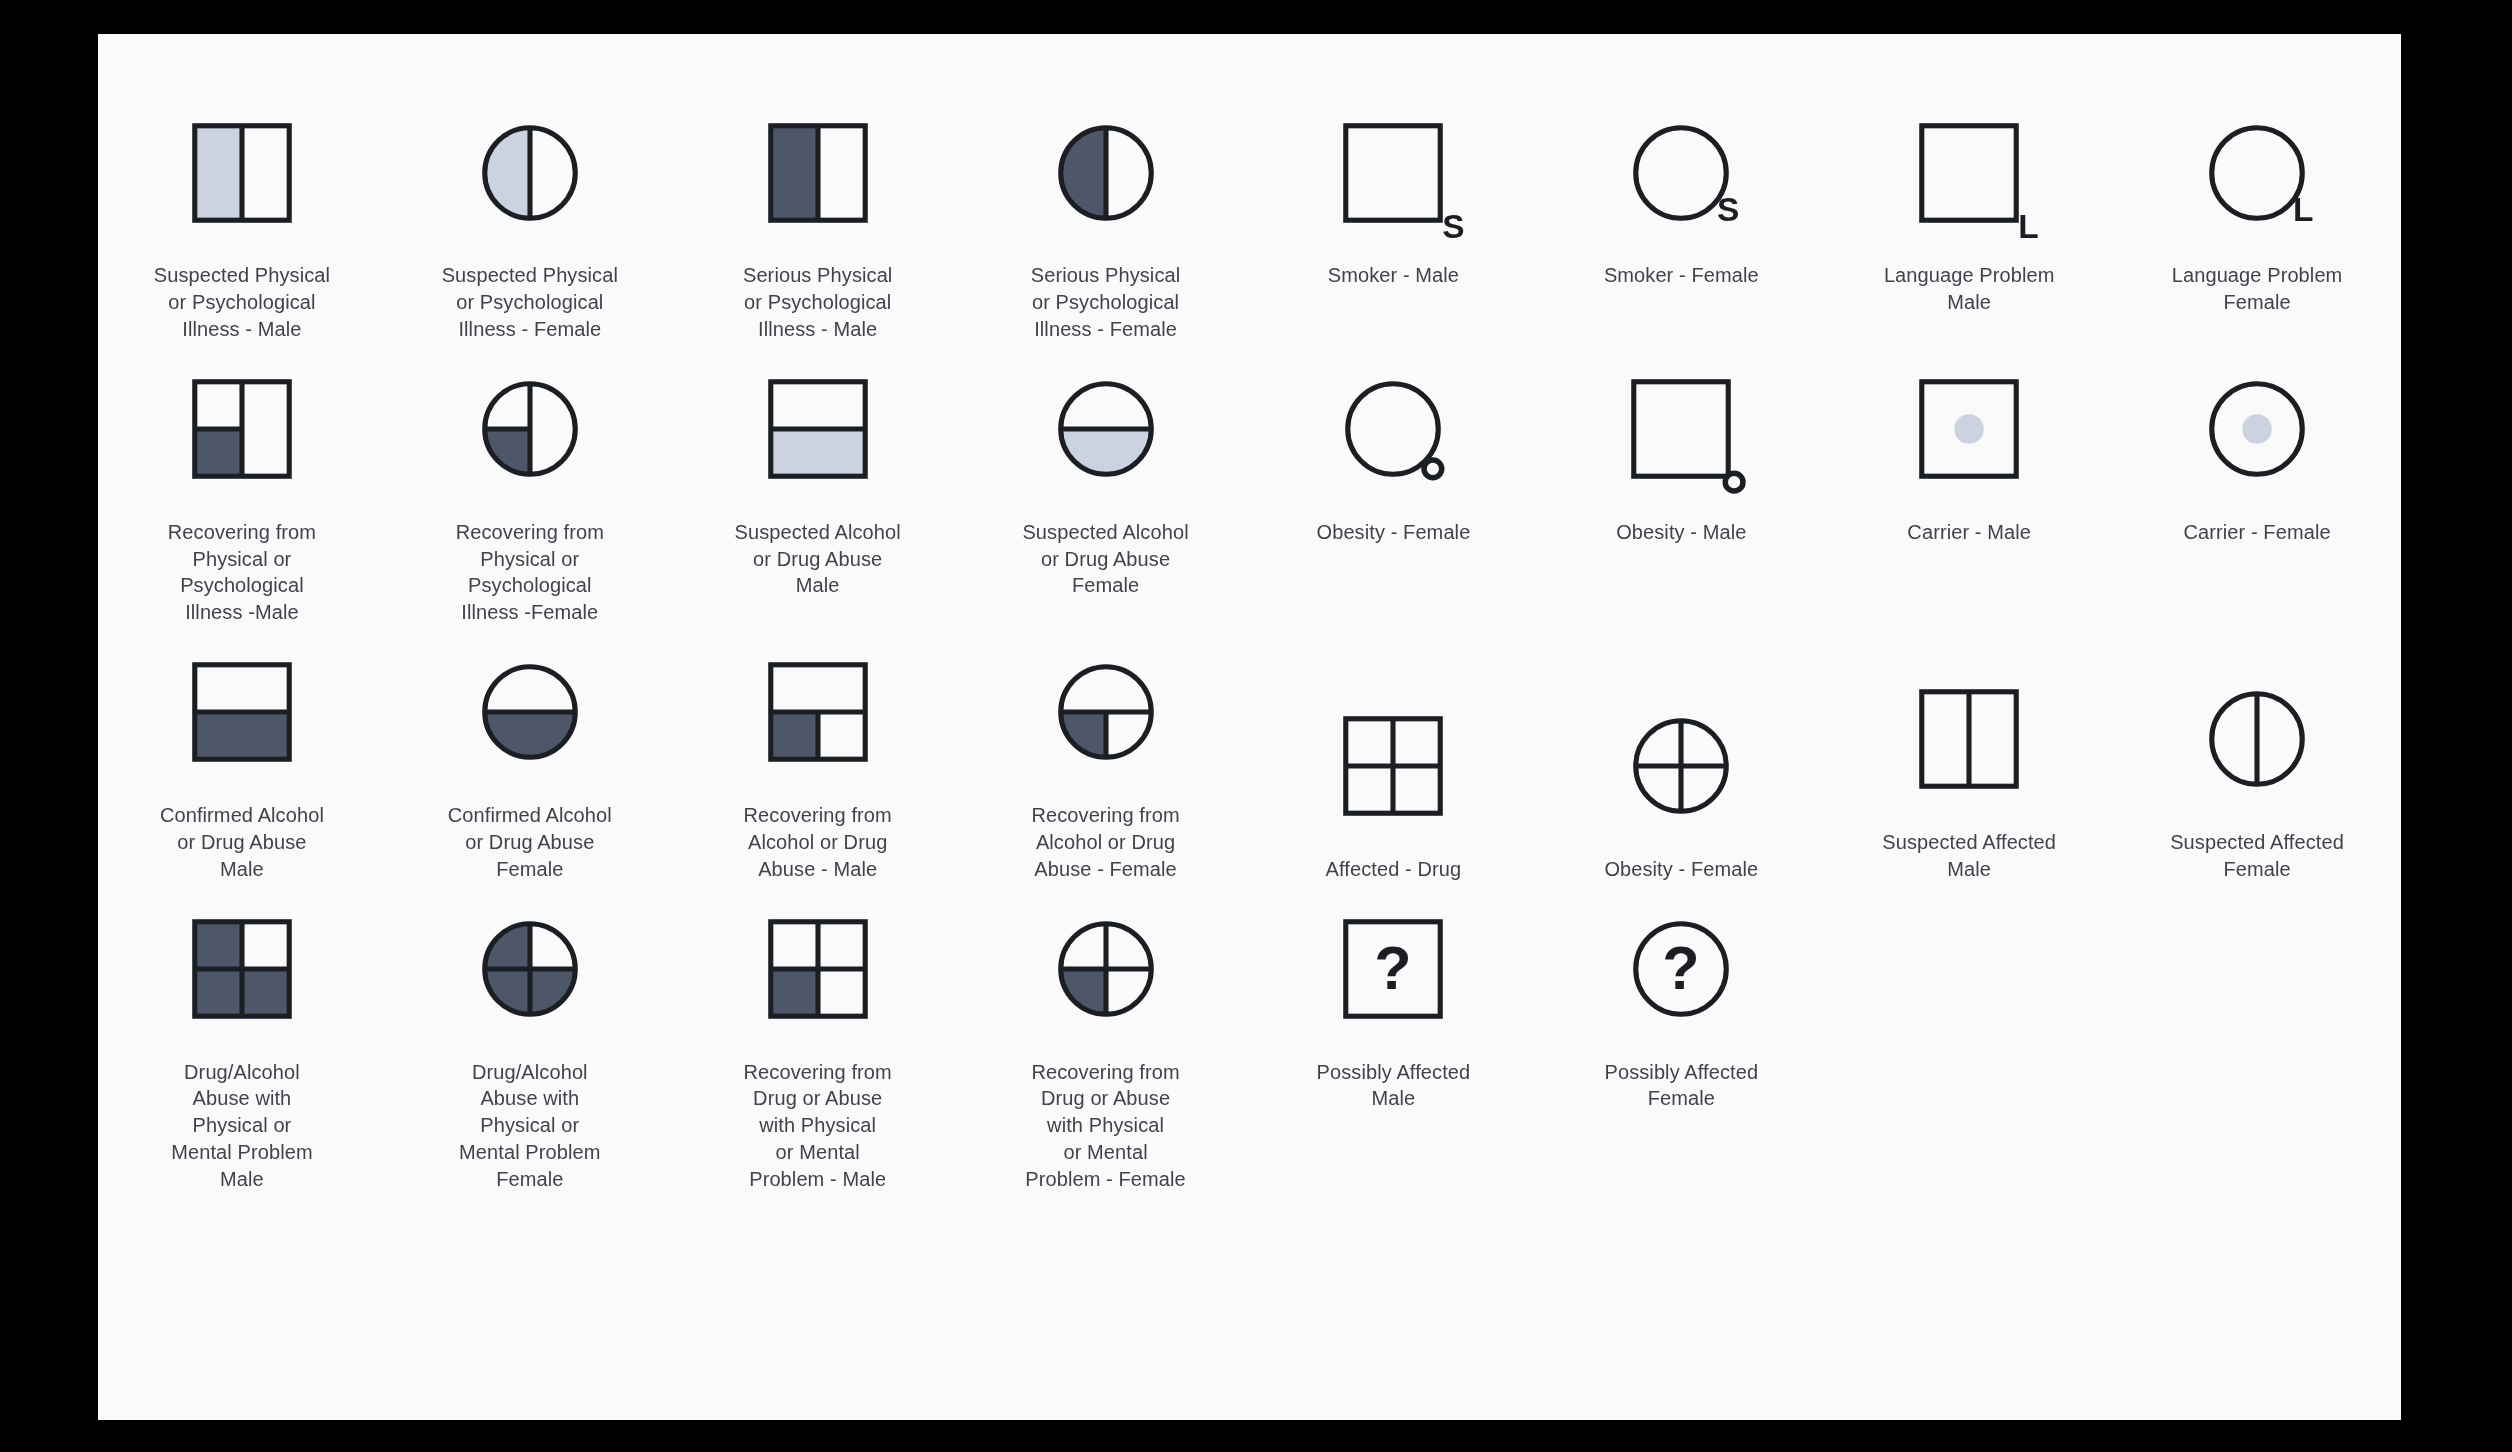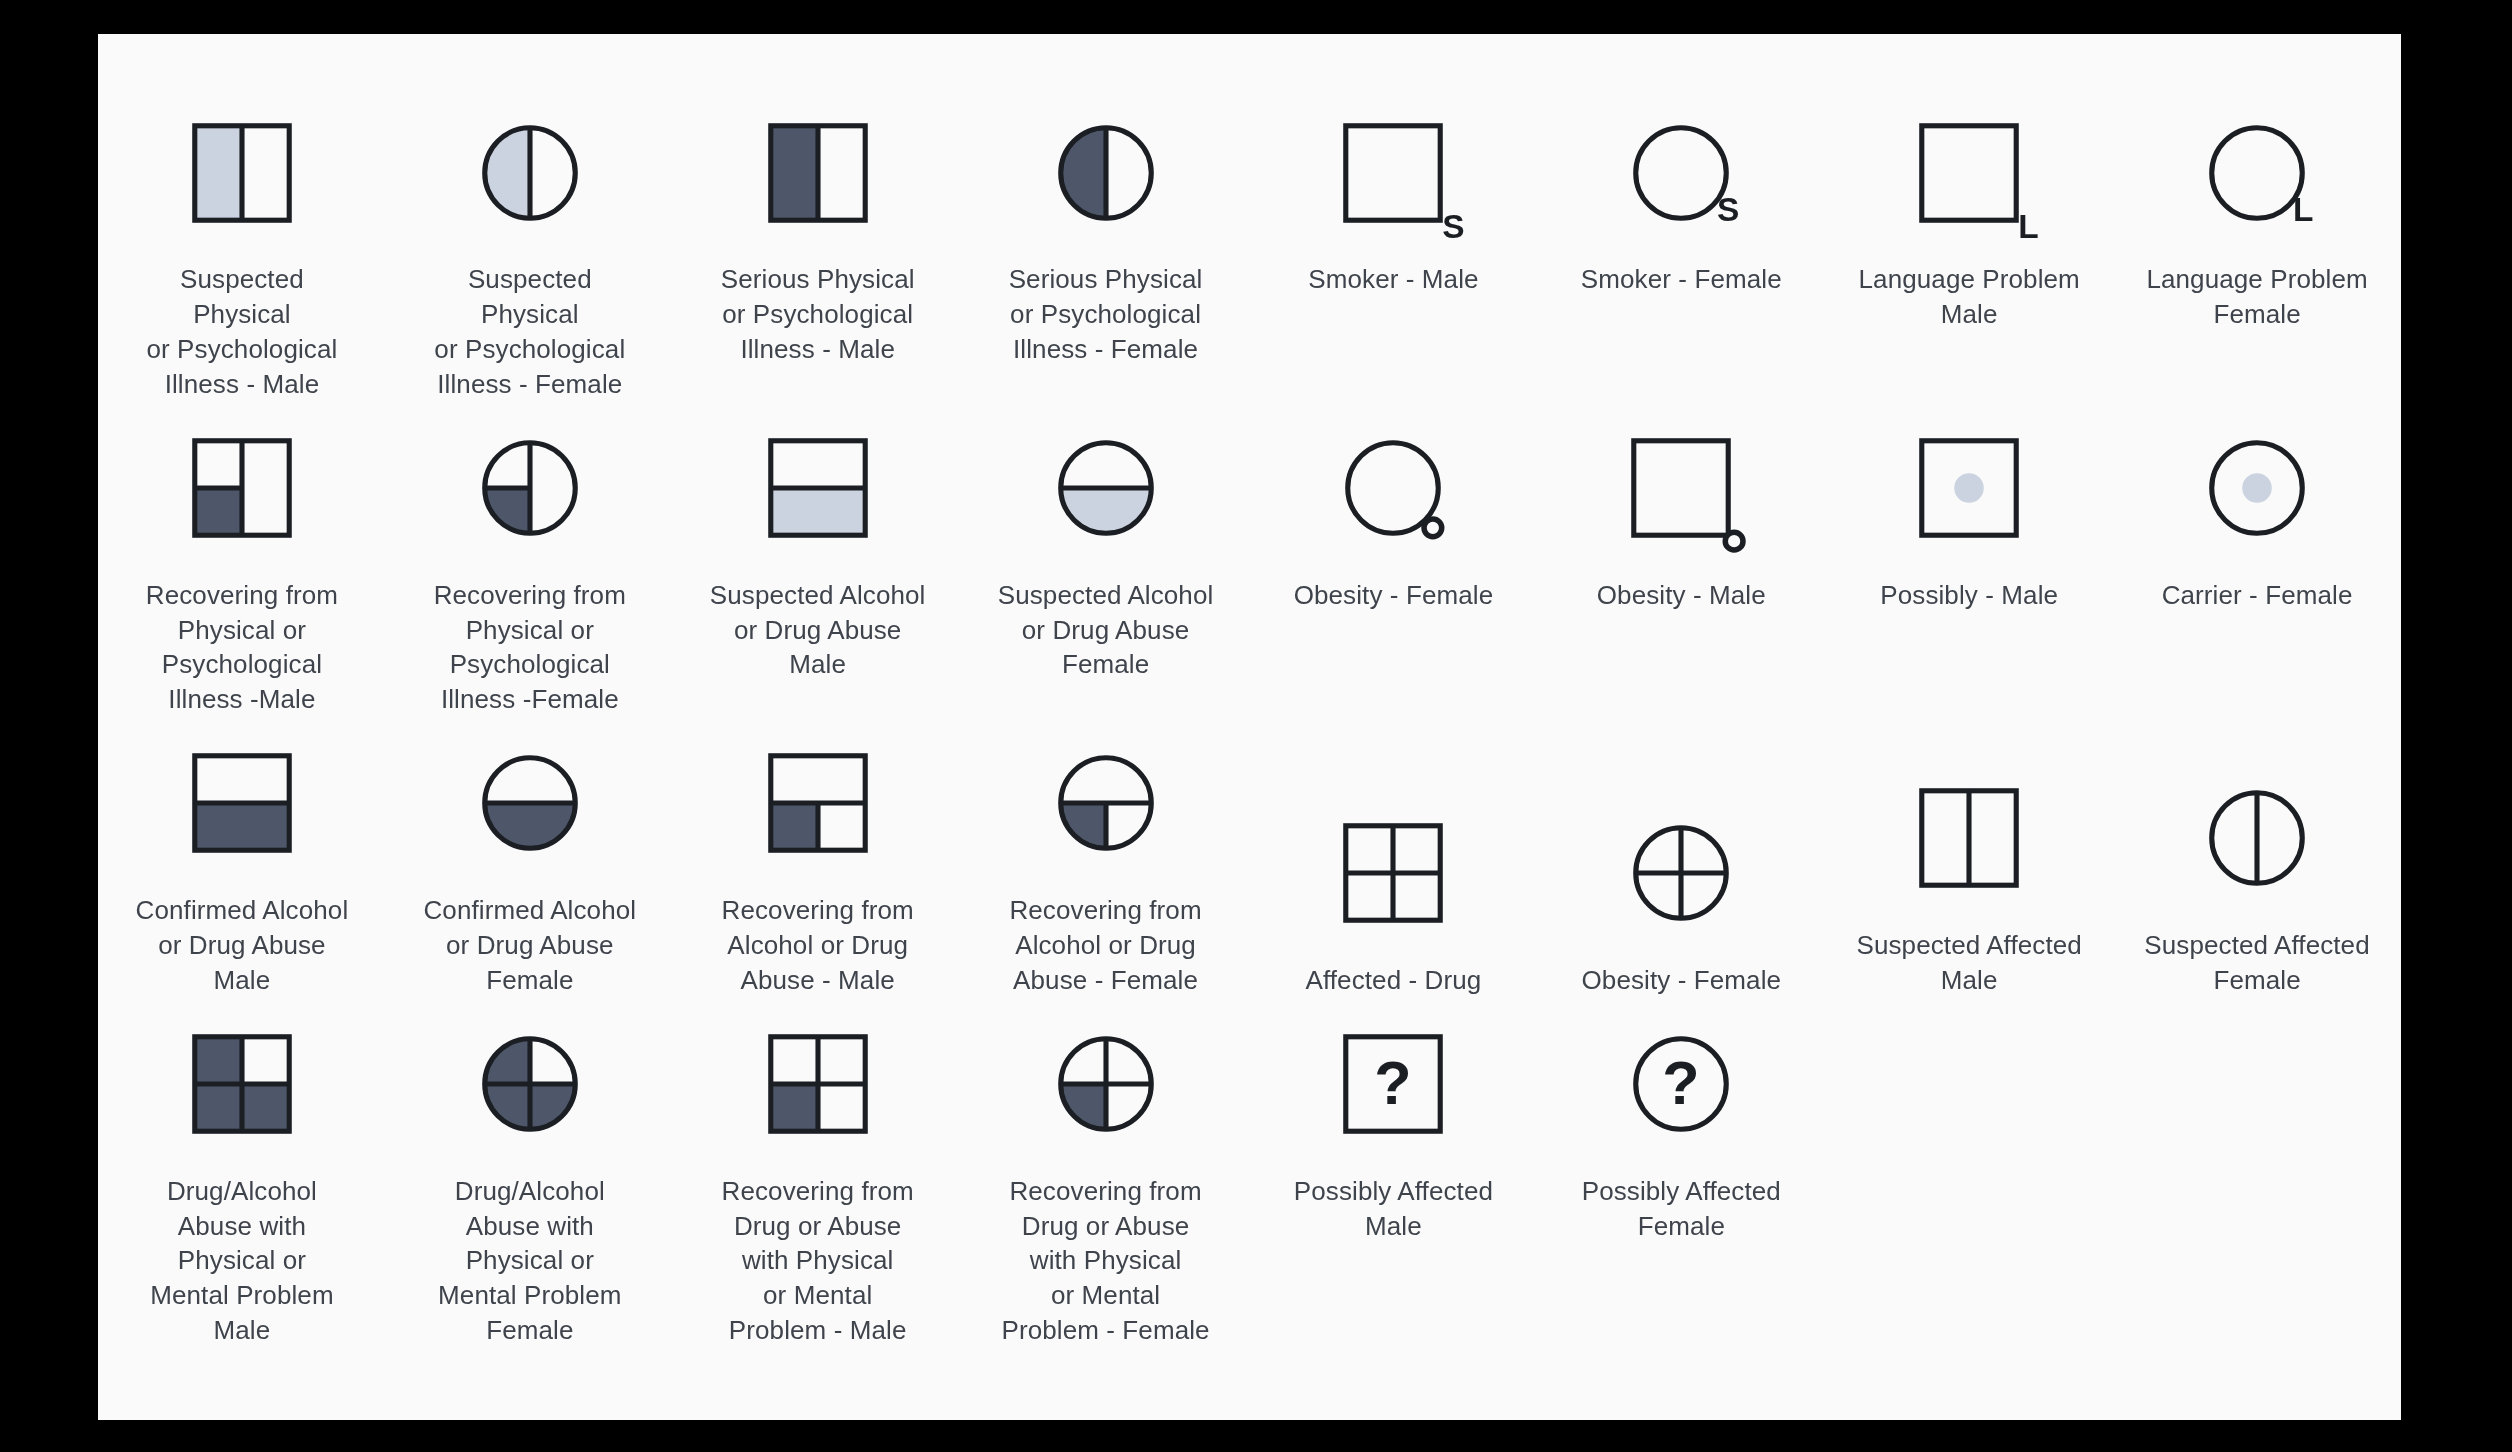--- a/index.html
+++ b/index.html
@@ -52,21 +52,21 @@
     align-items: center;
     justify-content: center;
   }
 
   .sym-svg { display: block; overflow: visible; }
 
   .legend-label {
     margin-top: 8.2px;
     width: 228px;
     text-align: center;
-    font-size: 26px;
+    font-size: 20px;
     line-height: 1.34;
     color: #3f444c;
     white-space: pre-line;
     letter-spacing: 0.1px;
   }
 
   
   .row-1 { padding-top: 8.2px; }
   .row-2 { padding-top: 4.9px; }
   .row-3 { padding-top: 4.9px; justify-content: flex-end; }
@@ -347,21 +347,21 @@
             <defs>
               <clipPath id="clip14">
                 <rect x="2" y="2" width="96" height="96"></rect>
               </clipPath>
             </defs>
             <g clip-path="url(#clip14)"></g>
             <rect x="2" y="2" width="96" height="96" fill="none" stroke="#1b1f24" stroke-width="5.2"></rect>
             <circle cx="50" cy="50" r="15" fill="#ccd3e0"></circle>
           </svg>
         </div>
-        <div class="legend-label">Possibly - Male</div>
+        <div class="legend-label">Carrier - Male</div>
       </div>
       <div class="legend-cell row-2">
         <div class="sym-wrap">
           <svg class="sym-svg" width="122" height="122" viewBox="-12 -12 124 124">
             <defs>
               <clipPath id="clip15">
                 <circle cx="50" cy="50" r="46"></circle>
               </clipPath>
             </defs>
             <g clip-path="url(#clip15)"></g>

